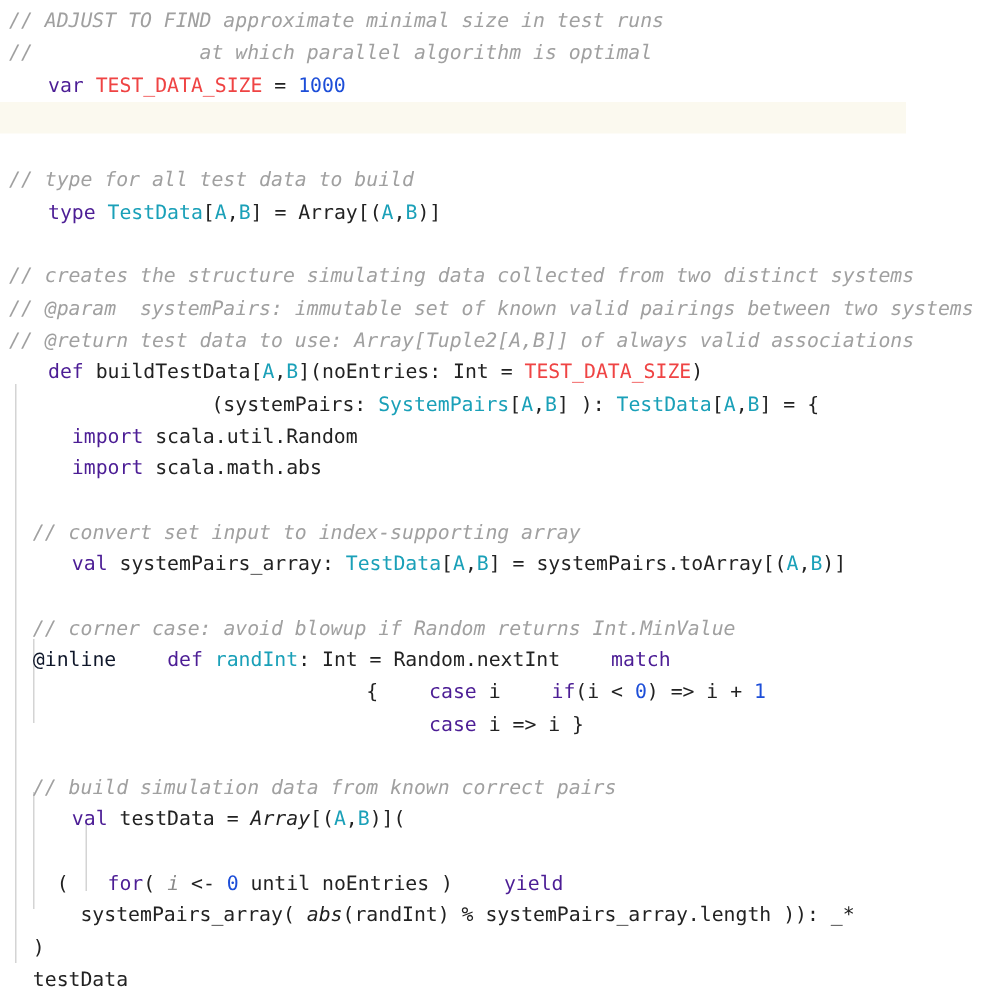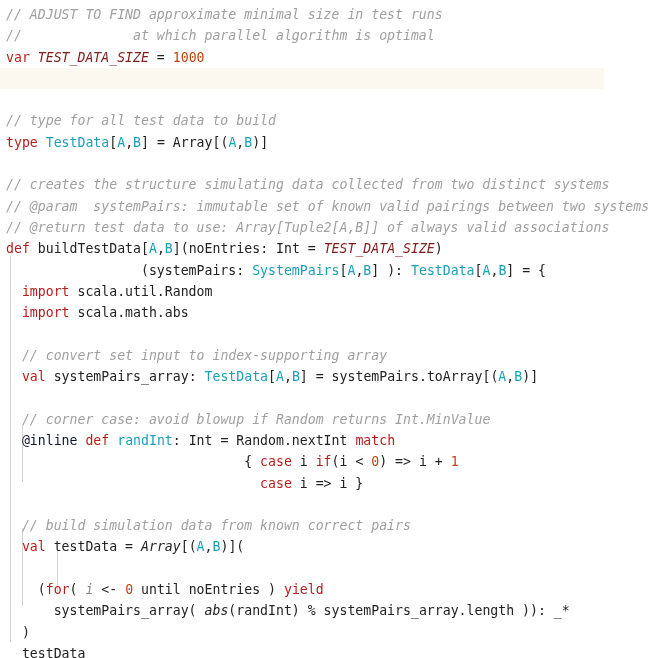--- a/index.html
+++ b/index.html
@@ -30,24 +30,24 @@
     height: 21.3px;
     padding-left: 6px;
     white-space: pre;
     z-index: 2;
   }
   .line.hl {
     background: #fbf9ef;
   }
   
   .cm   { color: #a0a0a0; font-style: italic; }  
-  .kw   { color: #b91c1c; }                      
-  .num  { color: #c2410c; }                      
+  .kw   { color: #4c1d95; margin-left: 26px; }                      
+  .num  { color: #1d4ed8; }                      
   .ty   { color: #1aa0b8; }
-  .cst  { color: #7f1d1d; font-style: italic; }  
+  .cst  { color: #ef4444; }  
   .ann  { color: #0f172a; }                      
   .pl   { color: #222222; }                      
   .it   { color: #222222; font-style: italic; text-align: center; }  
   .dim  { color: #8a8a8a; font-style: italic; }  
 
   
   .guide {
     position: absolute;
     width: 1px;
     background: #d4d4d4;

